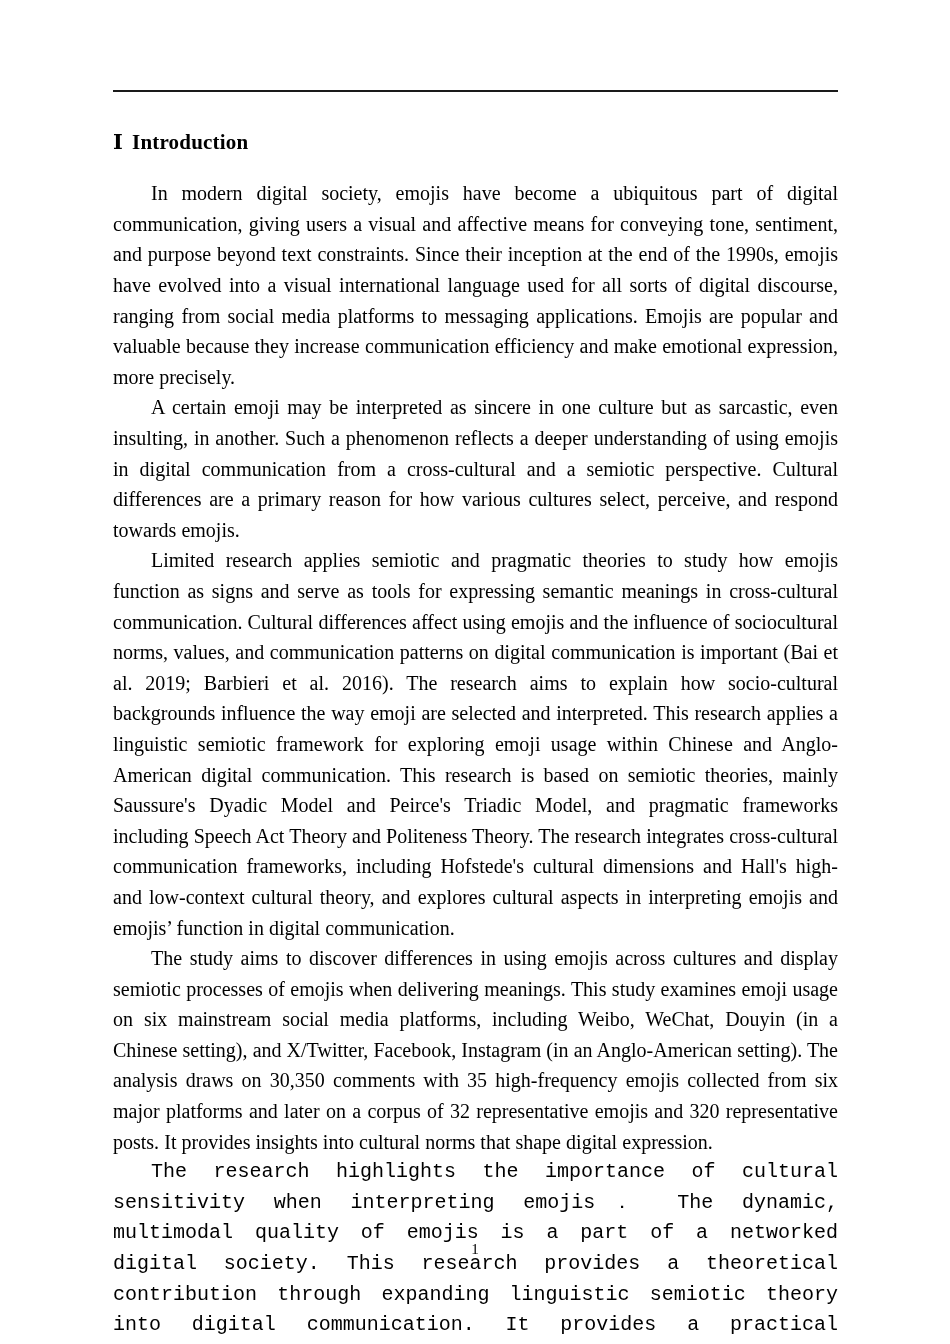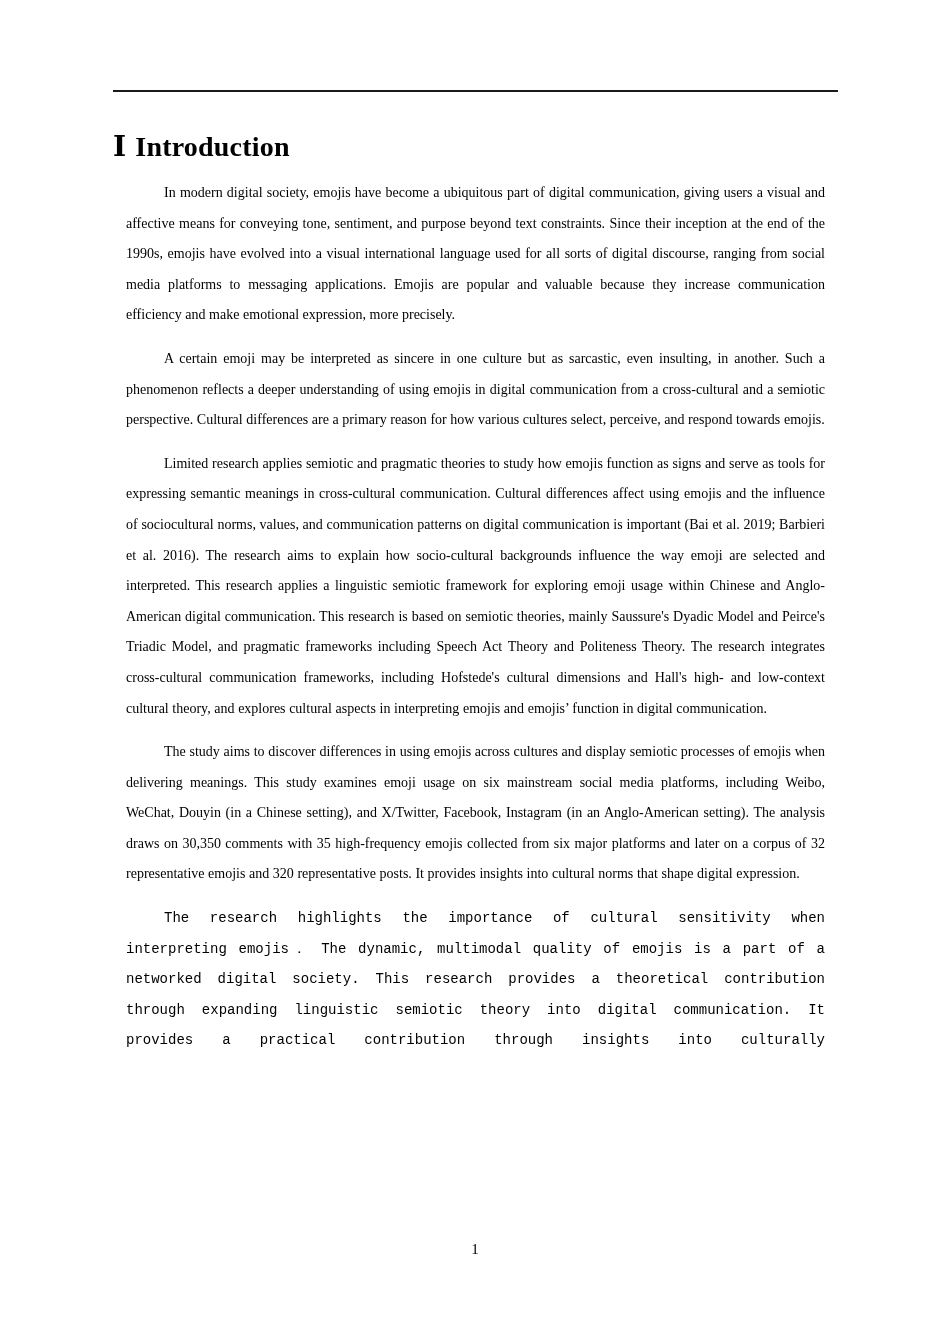--- a/index.html
+++ b/index.html
@@ -29,33 +29,33 @@
     height: 0;
     border-top: 2px solid #1a1a1a;
   }
   .content {
     position: absolute;
     left: 113px;
     top: 129px;
     width: 725px;
   }
   h1.section-heading {
-    font-size: 28px;
+    font-size: 21px;
     font-weight: bold;
     line-height: 1.25;
-    margin: 0 0 14px 0;
+    margin: 0 0 23px 0;
     letter-spacing: 0.2px;
   }
   h1.section-heading .numeral {
     margin-right: 9px;
   }
   p.body-par {
-    font-size: 14px;
+    font-size: 20px;
     line-height: 30.6px;
-    margin: 13px;
+    margin: 0;
     text-align: justify;
     text-justify: inter-word;
     text-indent: 38px;
     word-spacing: 0.1px;
     hyphens: none;
     -webkit-hyphens: none;
   }
   
   p.body-par.continues {
     text-align-last: justify;

